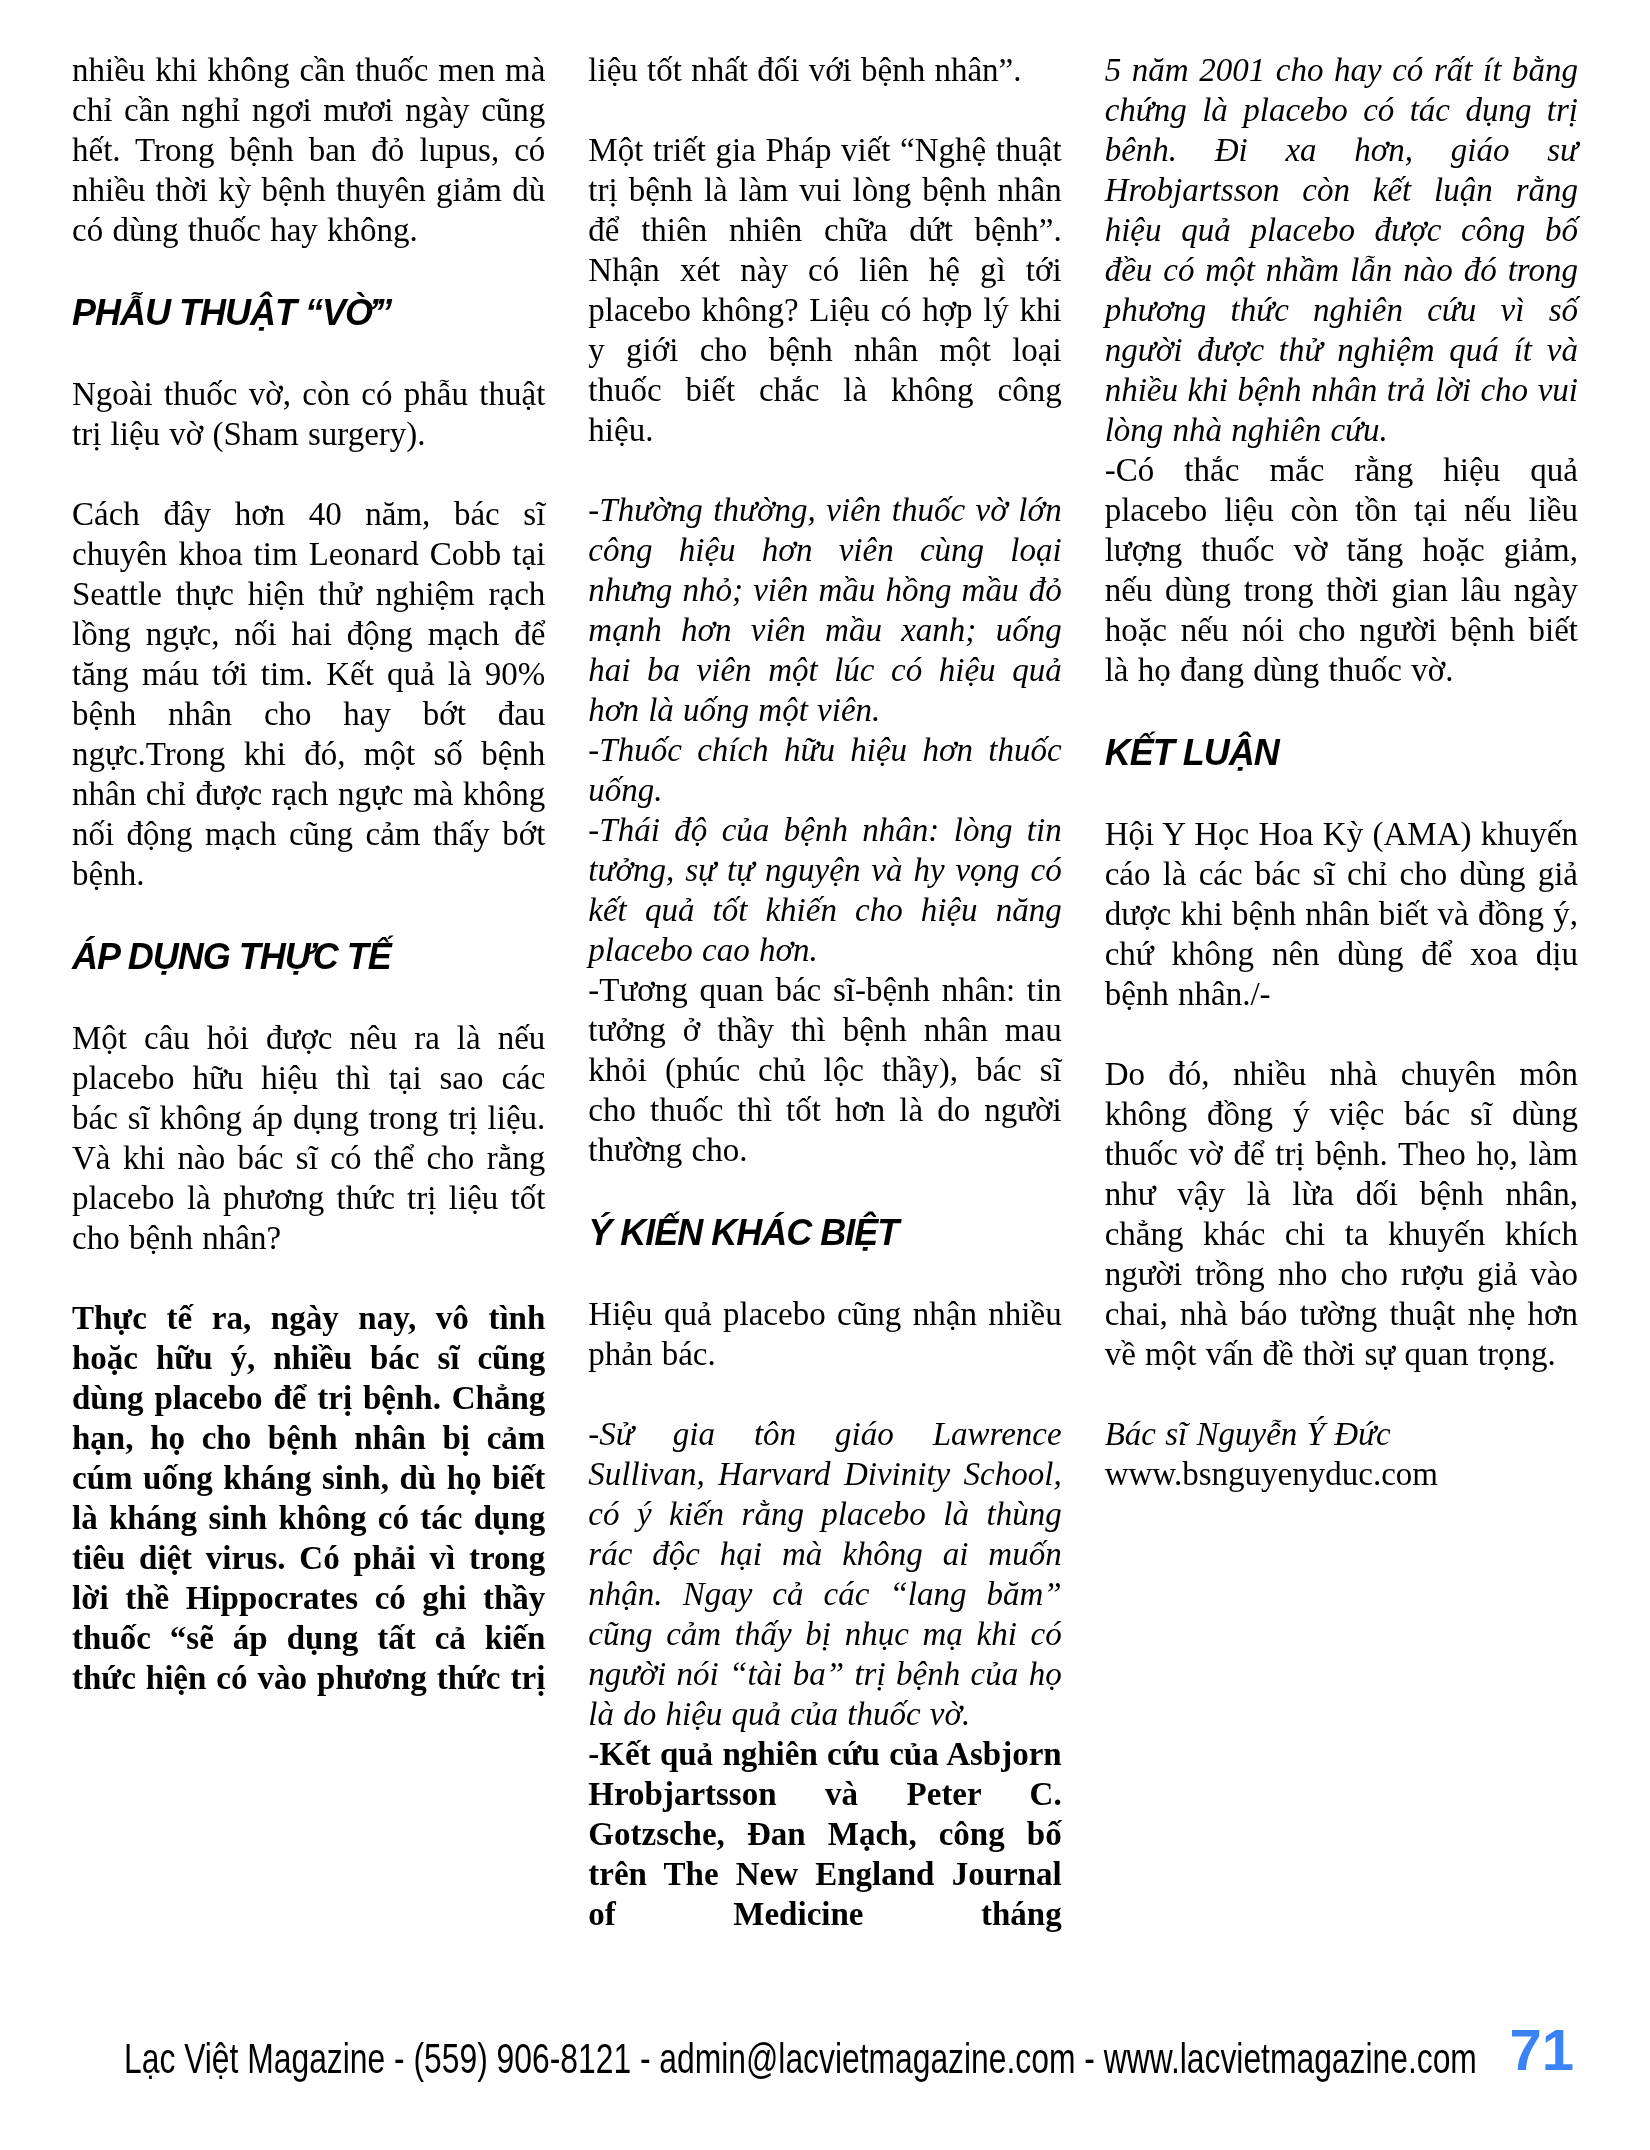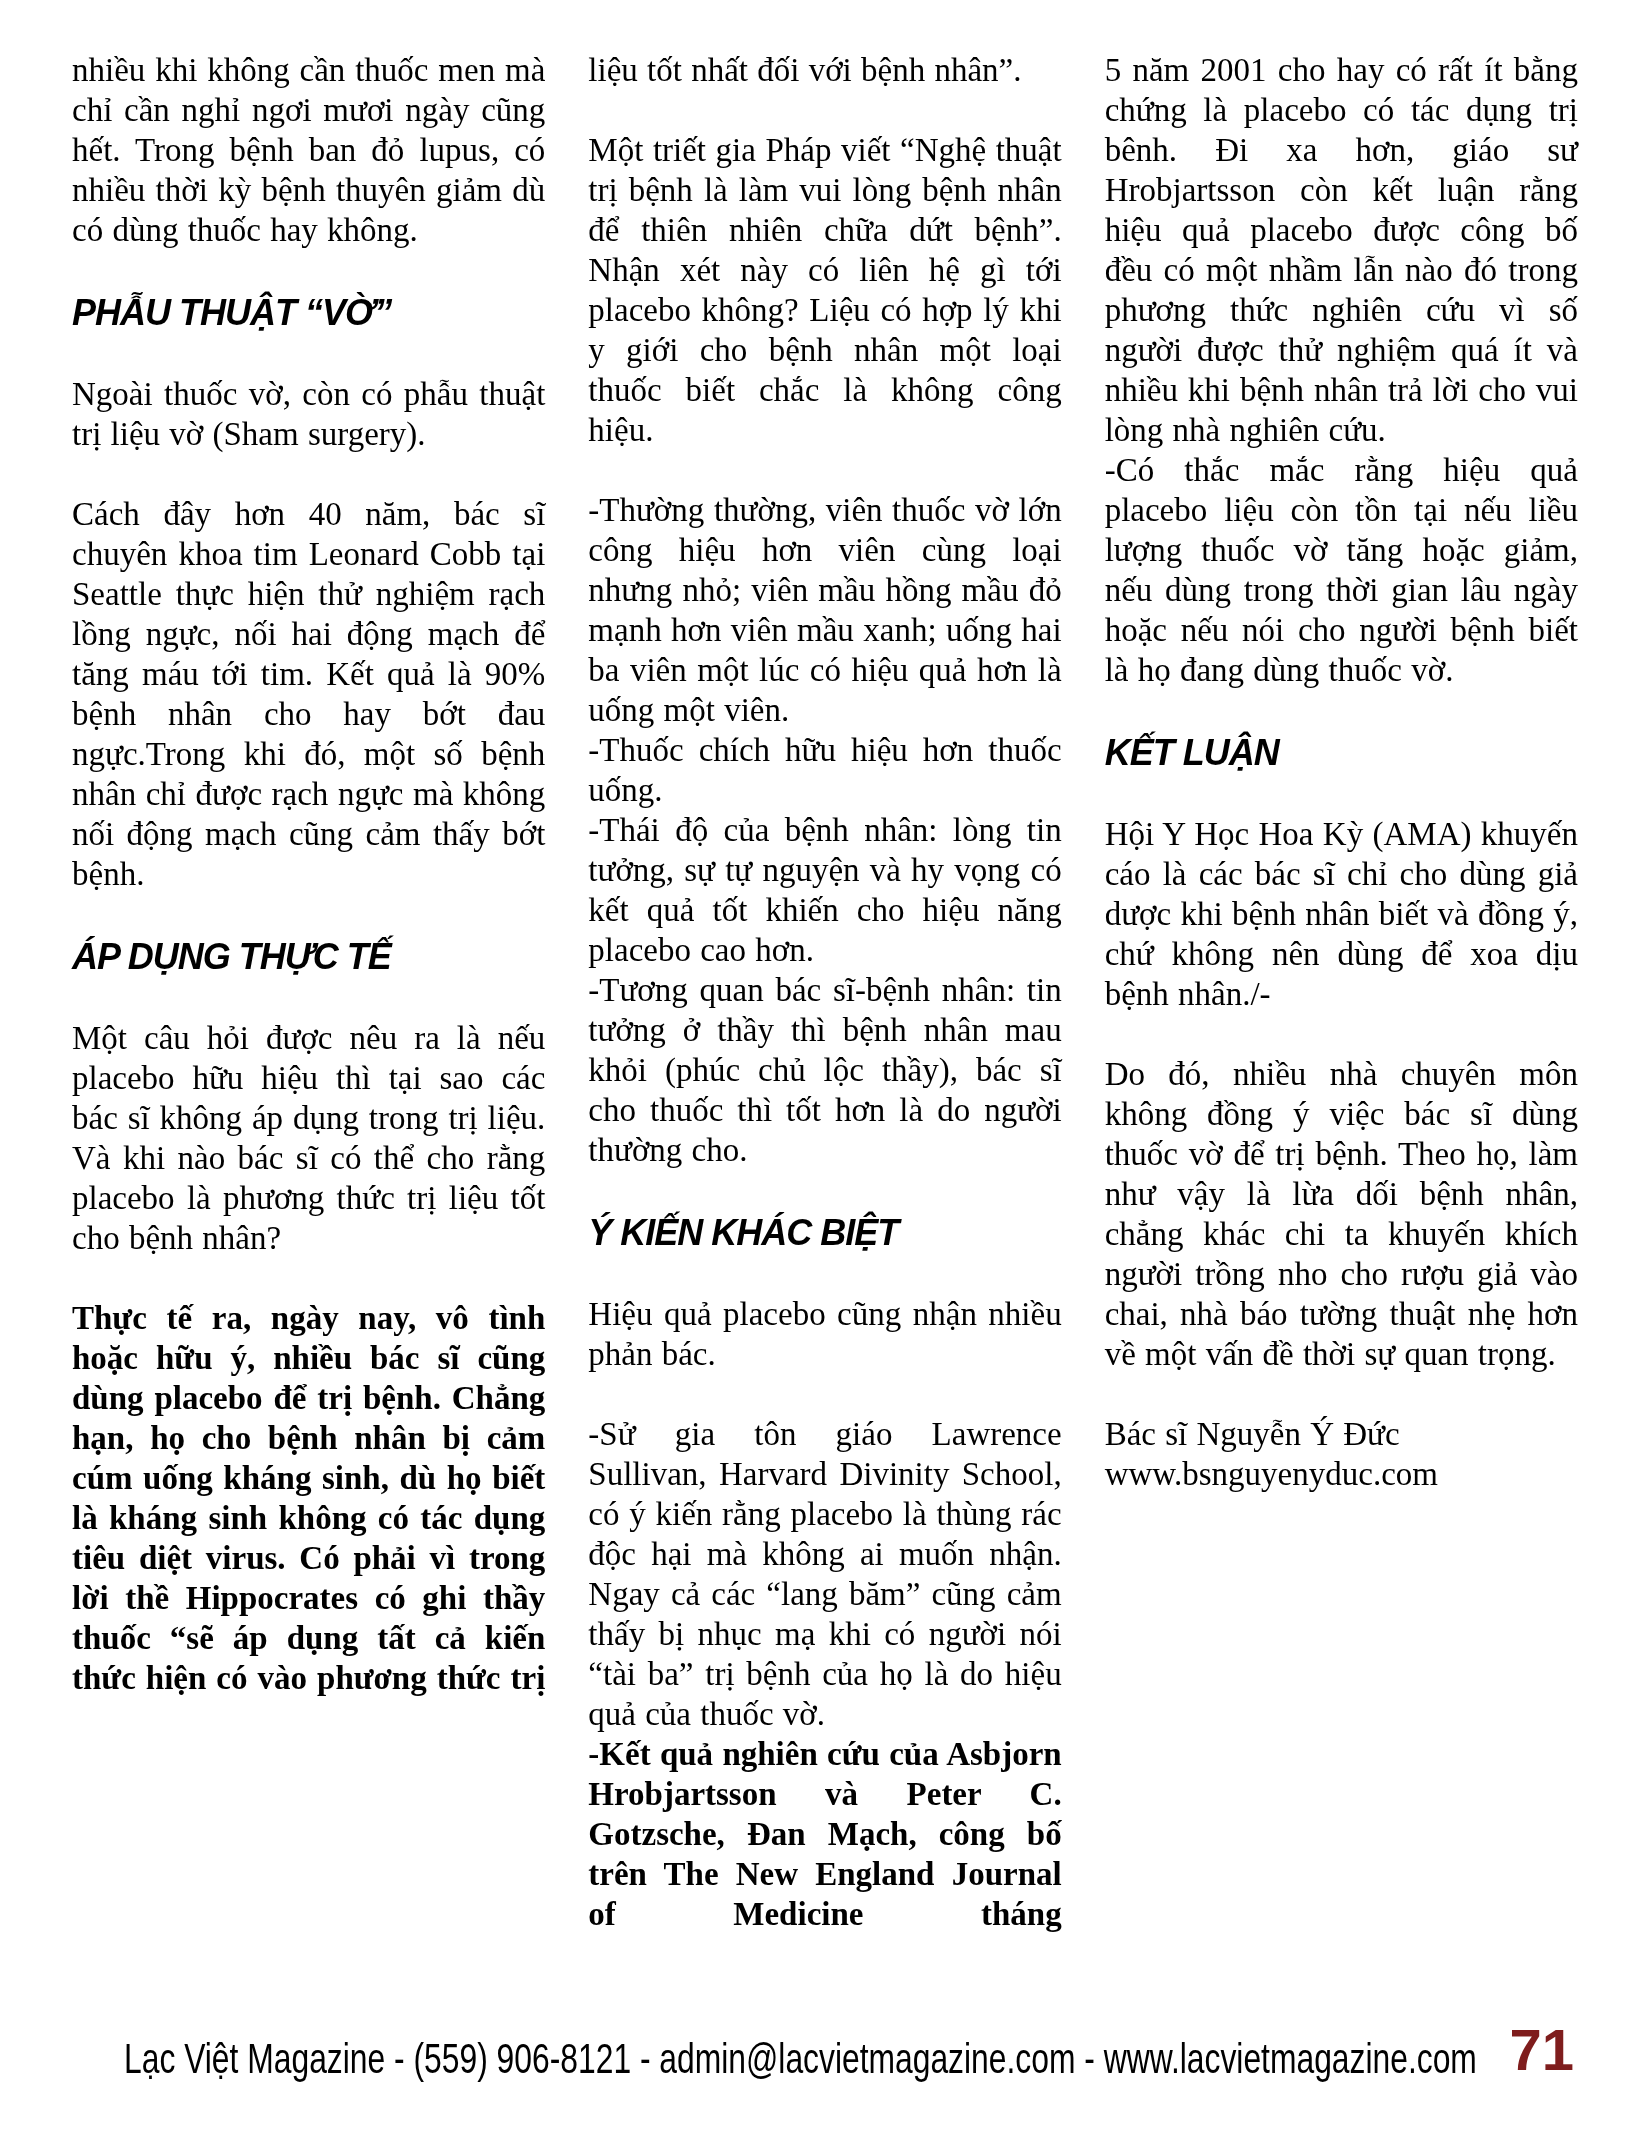--- a/index.html
+++ b/index.html
@@ -20,21 +20,21 @@
   }
   .col{width:484px;}
   p.para{
     margin:0 0 40px 0;
     font-size:33px;
     line-height:40px;
     text-align:justify;
     text-justify:inter-word;
     word-spacing:1px;
   }
-  p.para.nogap{margin-bottom:0;}
+  p.para.nogap{margin-bottom:0;font-style:italic;}
   p.para.cont{text-align-last:justify;font-weight:bold;}
   p.para.left{text-align:right;text-align-last:left;}
   h2.heading{
     font-family:"Liberation Sans", sans-serif;
     font-weight:700;
     font-size:36px;
     line-height:46px;
     letter-spacing:-1px;
     margin:38px 0 38px 0;
     font-style:italic;
@@ -48,21 +48,21 @@
     transform:scaleX(0.74);
     transform-origin:0 50%;
     color:#000;
   }
   .page-num{
     position:absolute;
     right:76px;top:2016px;
     font-family:"Liberation Sans", sans-serif;
     font-weight:700;
     font-size:58px;
-    color:#7f1d1d;
+    color:#3b82f6;
   }
 </style>
 </head>
 <body>
 
 <div class="page">
 
   <div class="columns">
       <div class="col">
         <p class="para">nhiều khi không cần thuốc men mà chỉ cần nghỉ ngơi mươi ngày cũng hết. Trong bệnh ban đỏ lupus, có nhiều thời kỳ bệnh thuyên giảm dù có dùng thuốc hay không.</p>

